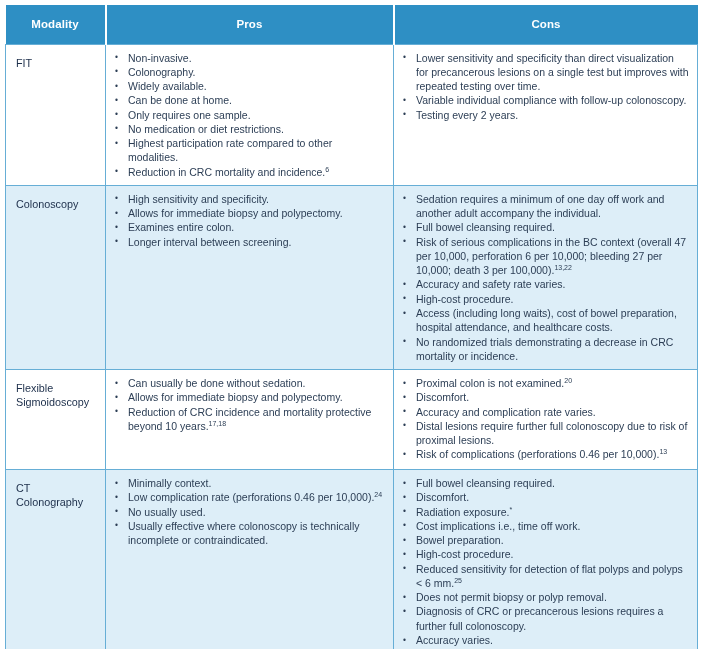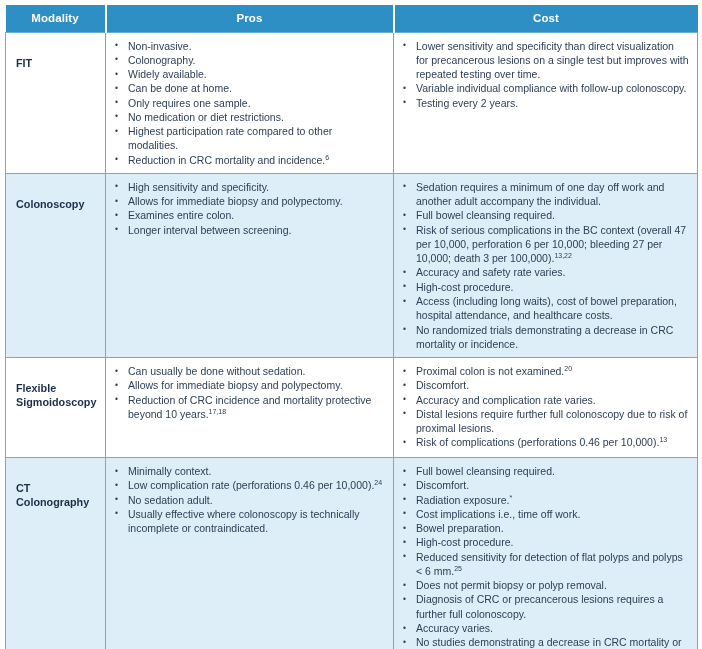--- a/index.html
+++ b/index.html
@@ -25,21 +25,21 @@
     border-bottom: 4px solid var(--header-bg);
   }
   col.c-modality { width: 100px; }
   col.c-pros     { width: 288px; }
   col.c-cons     { width: 304px; }
   thead th {
     background: var(--header-bg);
     color: var(--header-text);
     font-size: 11.5px;
     font-weight: bold;
-    height: 27px;
+    height: 39px;
     text-align: center;
     vertical-align: middle;
     border-left: 2px solid #ffffff;
     letter-spacing: 0.1px;
   }
   thead th:first-child { border-left: none; }
   tbody td {
     border: 1px solid var(--border);
     vertical-align: top;
     font-size: 10.5px;
@@ -47,25 +47,25 @@
     color: var(--text);
     padding: 6px 8px 6px 9px;
     background: #ffffff;
   }
   tbody tr:nth-child(even) td { background: var(--row-alt-bg); }
   tbody tr:nth-child(1) { height: 125px; }
   tbody tr:nth-child(2) { height: 180px; }
   tbody tr:nth-child(3) { height: 100px; }
   tbody tr:nth-child(4) { height: 205px; }
   td.modality-cell {
-    font-weight: bold;
+    font-weight: normal;
     color: var(--modality-text);
     font-size: 10.8px;
     line-height: 1.32;
-    padding: 23px 6px 6px 10px;
+    padding: 11px 6px 6px 10px;
   }
   .bullet { display: flex; }
   .bullet .dot {
     flex: 0 0 13px;
     font-size: 8.5px;
     padding-top: 1.5px;
     color: var(--text);
   }
   .bullet .txt { flex: 1; }
   sup.cite {
@@ -81,21 +81,21 @@
   <table class="cmp">
     <colgroup>
       <col class="c-modality">
       <col class="c-pros">
       <col class="c-cons">
     </colgroup>
     <thead>
       <tr>
         <th>Modality</th>
         <th>Pros</th>
-        <th>Cost</th>
+        <th>Cons</th>
       </tr>
     </thead>
     <tbody>
         <tr>
           <td class="modality-cell">FIT</td>
           <td>
             <div class="bullet">
               <span class="dot">•</span>
               <span class="txt">Non-invasive.</span>
             </div>
@@ -239,21 +239,21 @@
             <div class="bullet">
               <span class="dot">•</span>
               <span class="txt">Minimally context.</span>
             </div>
             <div class="bullet">
               <span class="dot">•</span>
               <span class="txt">Low complication rate (perforations 0.46 per 10,000).<sup class="cite">24</sup></span>
             </div>
             <div class="bullet">
               <span class="dot">•</span>
-              <span class="txt">No sedation adult.</span>
+              <span class="txt">No usually used.</span>
             </div>
             <div class="bullet">
               <span class="dot">•</span>
               <span class="txt">Usually effective where colonoscopy is technically incomplete or contraindicated.</span>
             </div>
           </td>
           <td>
             <div class="bullet">
               <span class="dot">•</span>
               <span class="txt">Full bowel cleansing required.</span>

